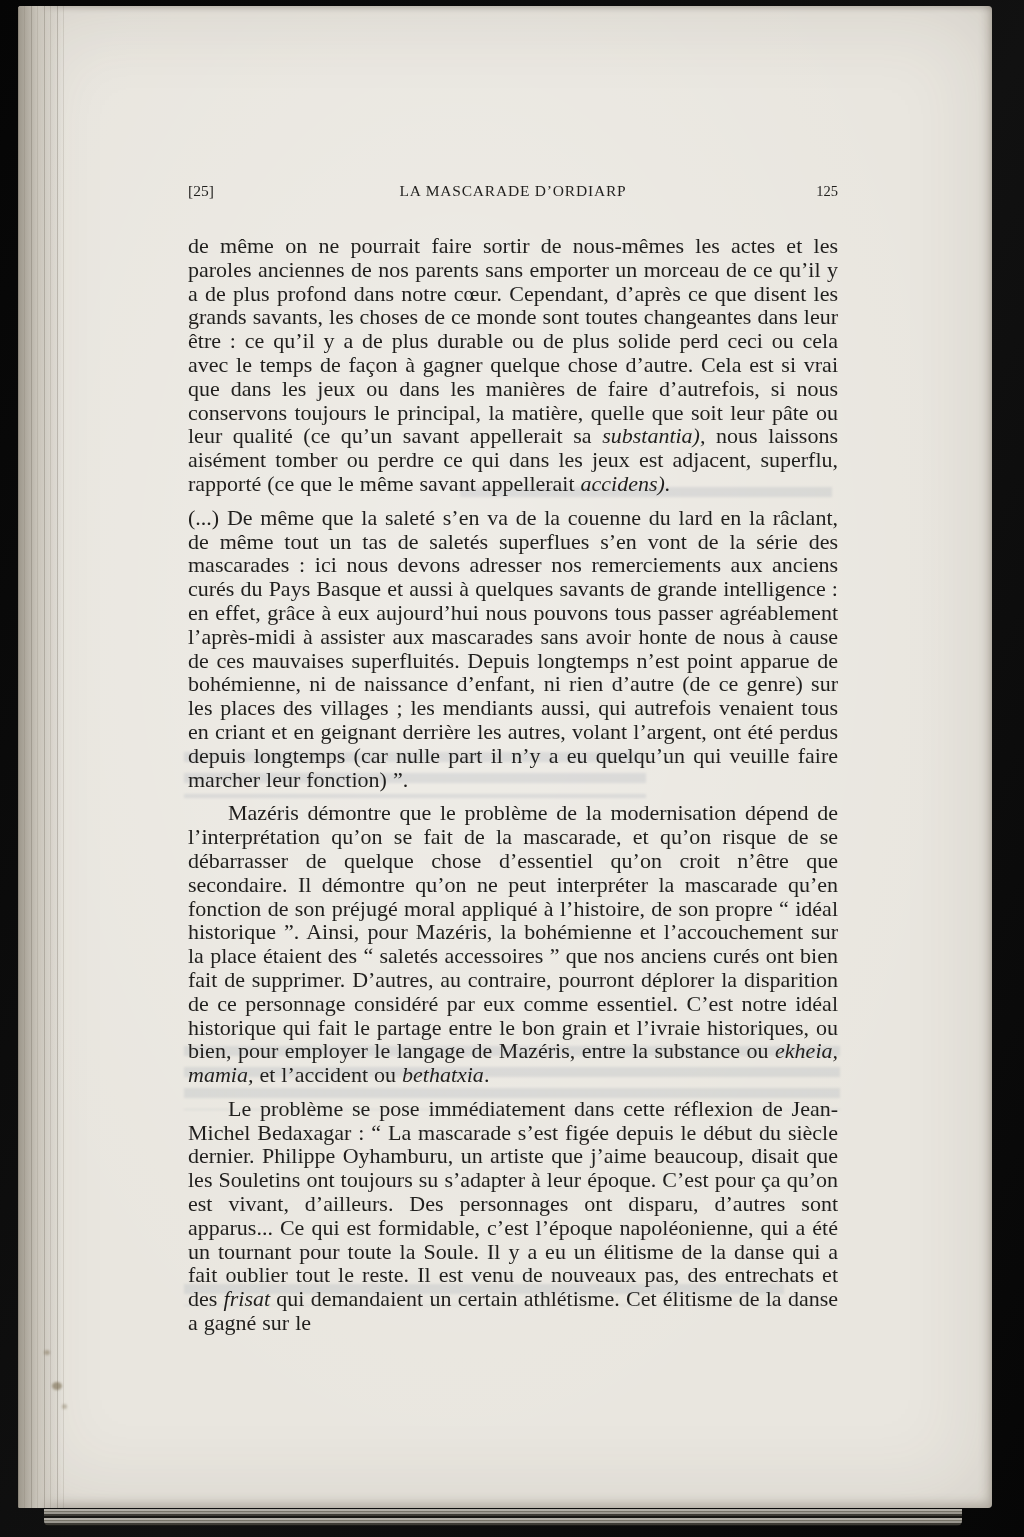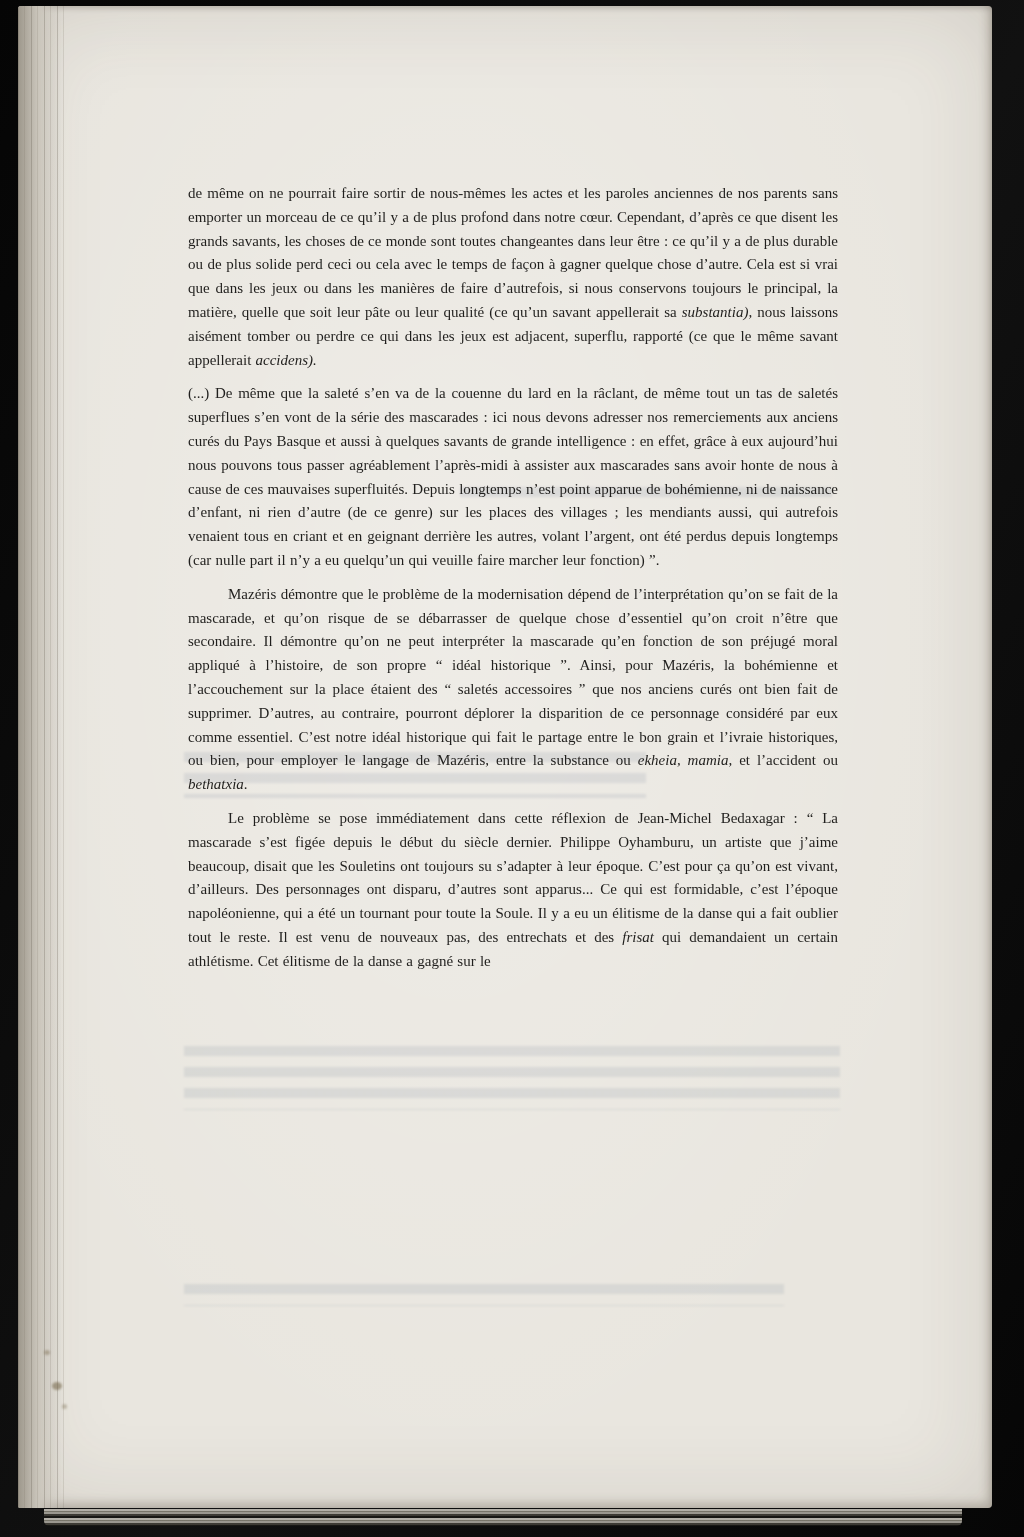--- a/index.html
+++ b/index.html
@@ -61,21 +61,21 @@
     margin-bottom: 34px;
   }
   .page-header .title {
     letter-spacing: 0.8px;
     flex: 1;
     text-align: center;
   }
   .page-header .bracket { width: 60px; text-align: left; }
   .page-header .folio   { width: 60px; text-align: right; font-size: 14.5px; }
   .body-text p.para {
-    font-size: 15px;
+    font-size: 22px;
     line-height: 23.8px;
     text-align: justify;
     margin-bottom: 10px;
     word-spacing: 0.5px;
   }
   .body-text p.para.indent { text-indent: 40px; }
   .body-text em { font-style: italic; }
   
   .bleed {
     position: absolute;
@@ -105,20 +105,25 @@
     <div class="bleed bleed-1"></div>
     <div class="bleed bleed-2"></div>
     <div class="bleed bleed-3"></div>
     <div class="bleed bleed-4"></div>
 
     <div class="stain stain-1"></div>
     <div class="stain stain-2"></div>
     <div class="stain stain-3"></div>
 
     <div class="content">
+      <div class="page-header">
+        <span class="bracket">[25]</span>
+        <span class="title">LA MASCARADE D’ORDIARP</span>
+        <span class="folio">125</span>
+      </div>
       <div class="body-text" id="body-text">
           <p class="para"><span>de même on ne pourrait faire sortir de nous-mêmes les actes et les paroles anciennes de nos parents sans emporter un morceau de ce qu’il y a de plus profond dans notre cœur. Cependant, d’après ce que disent les grands savants, les choses de ce monde sont toutes changeantes dans leur être : ce qu’il y a de plus durable ou de plus solide perd ceci ou cela avec le temps de façon à gagner quelque chose d’autre. Cela est si vrai que dans les jeux ou dans les manières de faire d’autrefois, si nous conservons toujours le principal, la matière, quelle que soit leur pâte ou leur qualité (ce qu’un savant appellerait sa </span><em>substantia),</em><span> nous laissons aisément tomber ou perdre ce qui dans les jeux est adjacent, superflu, rapporté (ce que le même savant appellerait </span><em>accidens).</em></p>
           <p class="para"><span>(...) De même que la saleté s’en va de la couenne du lard en la râclant, de même tout un tas de saletés superflues s’en vont de la série des mascarades : ici nous devons adresser nos remerciements aux anciens curés du Pays Basque et aussi à quelques savants de grande intelligence : en effet, grâce à eux aujourd’hui nous pouvons tous passer agréablement l’après-midi à assister aux mascarades sans avoir honte de nous à cause de ces mauvaises superfluités. Depuis longtemps n’est point apparue de bohémienne, ni de naissance d’enfant, ni rien d’autre (de ce genre) sur les places des villages ; les mendiants aussi, qui autrefois venaient tous en criant et en geignant derrière les autres, volant l’argent, ont été perdus depuis longtemps (car nulle part il n’y a eu quelqu’un qui veuille faire marcher leur fonction) ”.</span></p>
           <p class="para indent"><span>Mazéris démontre que le problème de la modernisation dépend de l’interprétation qu’on se fait de la mascarade, et qu’on risque de se débarrasser de quelque chose d’essentiel qu’on croit n’être que secondaire. Il démontre qu’on ne peut interpréter la mascarade qu’en fonction de son préjugé moral appliqué à l’histoire, de son propre “ idéal historique ”. Ainsi, pour Mazéris, la bohémienne et l’accouchement sur la place étaient des “ saletés accessoires ” que nos anciens curés ont bien fait de supprimer. D’autres, au contraire, pourront déplorer la disparition de ce personnage considéré par eux comme essentiel. C’est notre idéal historique qui fait le partage entre le bon grain et l’ivraie historiques, ou bien, pour employer le langage de Mazéris, entre la substance ou </span><em>ekheia, mamia,</em><span> et l’accident ou </span><em>bethatxia</em><span>.</span></p>
           <p class="para indent"><span>Le problème se pose immédiatement dans cette réflexion de Jean-Michel Bedaxagar : “ La mascarade s’est figée depuis le début du siècle dernier. Philippe Oyhamburu, un artiste que j’aime beaucoup, disait que les Souletins ont toujours su s’adapter à leur époque. C’est pour ça qu’on est vivant, d’ailleurs. Des personnages ont disparu, d’autres sont apparus... Ce qui est formidable, c’est l’époque napoléonienne, qui a été un tournant pour toute la Soule. Il y a eu un élitisme de la danse qui a fait oublier tout le reste. Il est venu de nouveaux pas, des entrechats et des </span><em>frisat</em><span> qui demandaient un certain athlétisme. Cet élitisme de la danse a gagné sur le</span></p>
         </div>
     </div>
   </div>
   <div class="bottom-stack"></div>
 </div>

